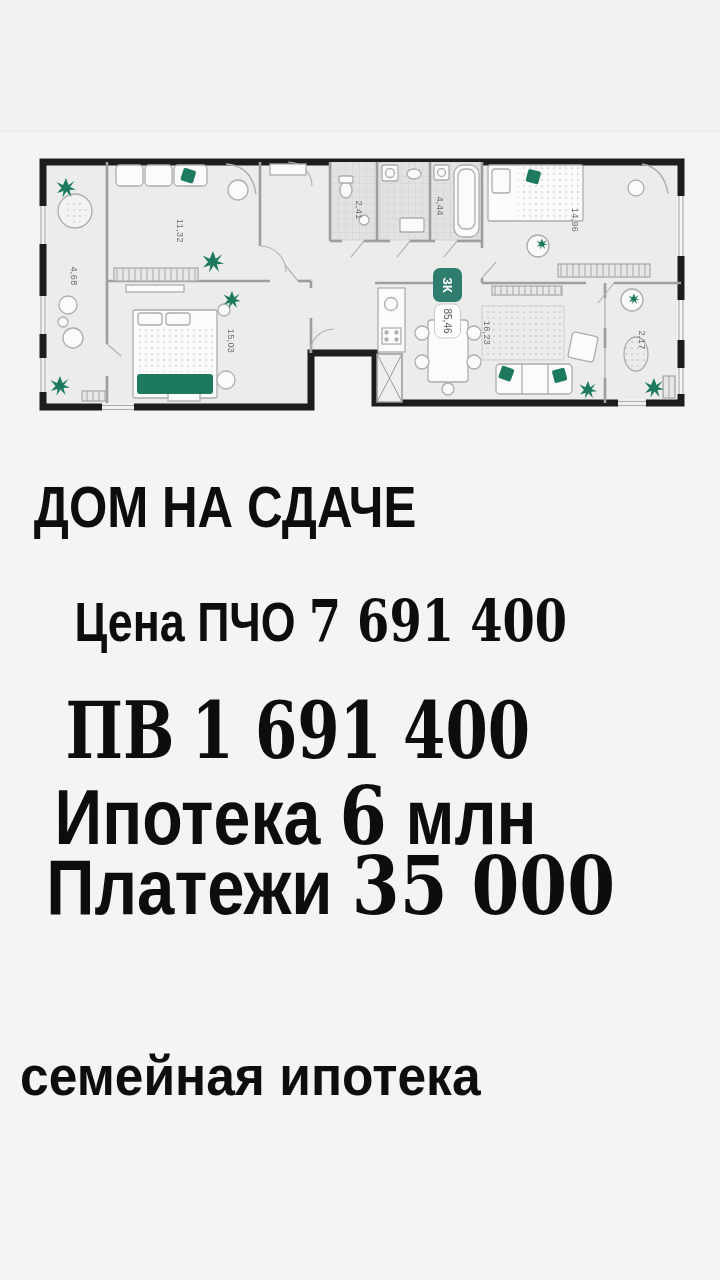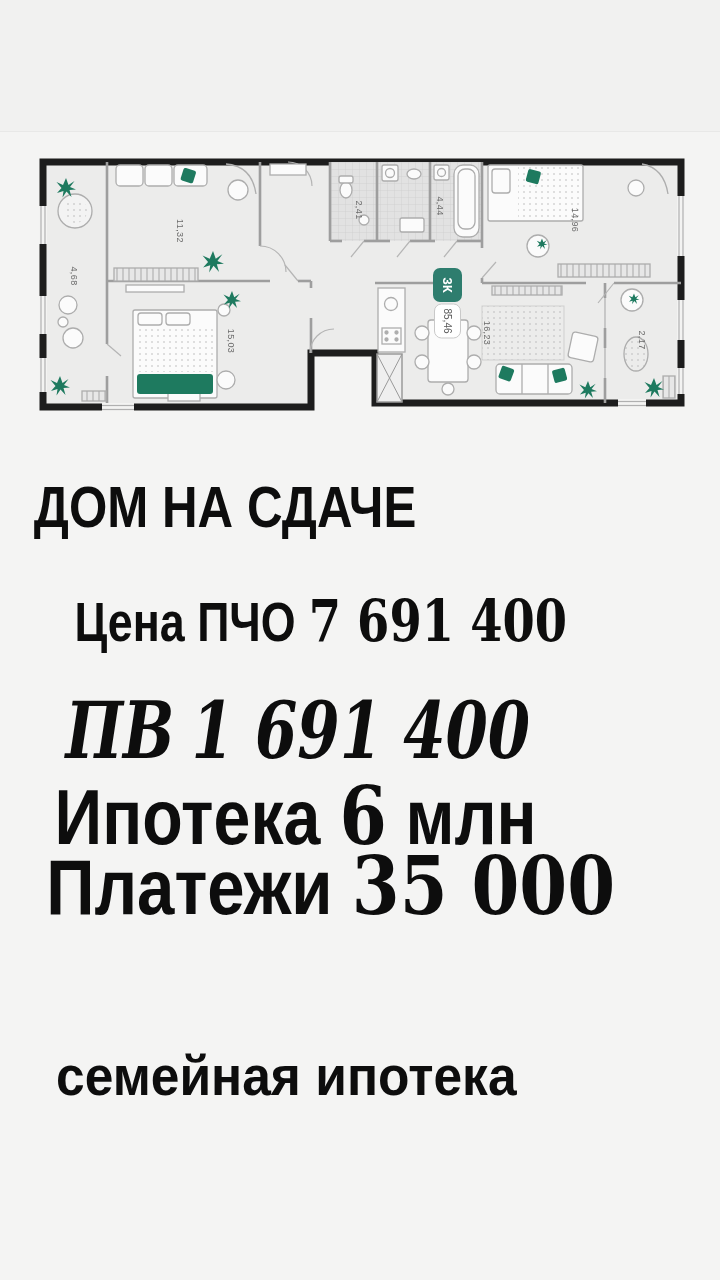--- a/index.html
+++ b/index.html
@@ -17,26 +17,26 @@
   .winline{stroke:#b0b0b0;stroke-width:1.2;}
   .wingap{fill:#f3f3f2;}
   .txt{position:absolute;left:0;right:0;white-space:nowrap;color:#0d0d0d;line-height:1;}
   .scale{display:inline-block;transform:scaleX(var(--sx,1));transform-origin:center;}
   .sans{font-family:"Liberation Sans",sans-serif;font-weight:bold;}
   .serif{font-family:"DejaVu Serif","Liberation Serif",serif;font-weight:bold;}
   .gap{margin-left:.28em;}
   .t-title{top:478px;font-size:58px;}
   .t-price{top:592px;font-size:56px;margin-left:13px;}
   .t-price .serif{font-size:58px;}
-  .t-pv{top:692px;font-size:78px;font-style:italic;}
+  .t-pv{top:692px;font-size:78px;}
   .t-ipoteka{top:776px;font-size:78px;padding-left:12px;}
   .t-ipoteka .serif{font-size:80px;}
   .t-platezhi{top:846px;font-size:78px;}
   .t-platezhi .serif{font-size:80px;}
-  .t-footer{top:1048px;font-size:56px;padding-left:36px;}
+  .t-footer{top:1048px;font-size:56px;}
 </style>
 </head>
 <body>
 
 <div class="band-top"></div>
 
 <div class="plan-wrap">
 <svg width="660" height="272" viewBox="0 0 660 272">
   <defs>
     <pattern id="dots" width="6" height="6" patternUnits="userSpaceOnUse">

